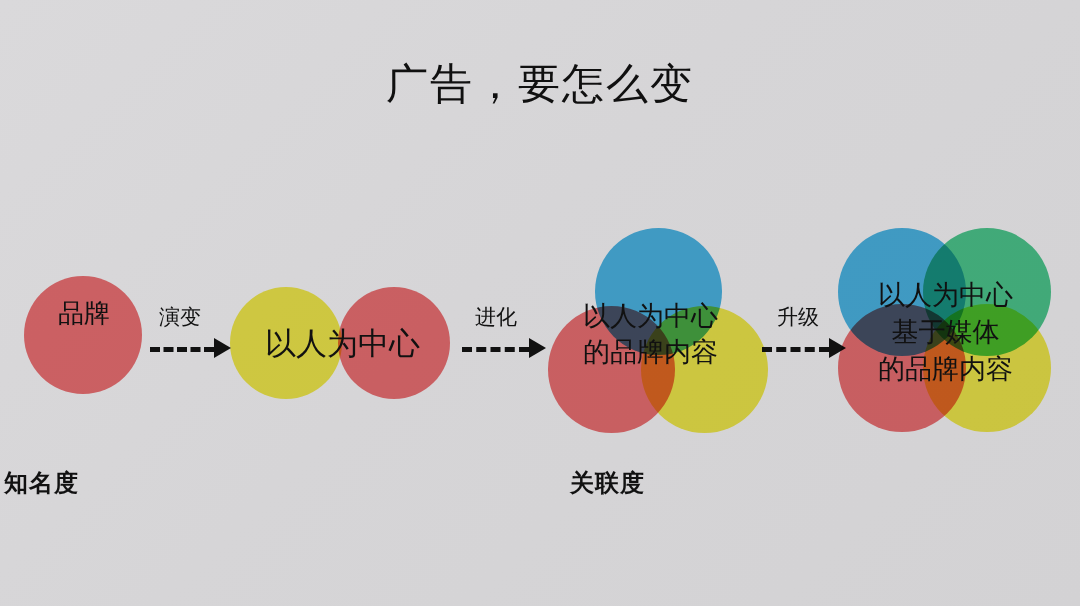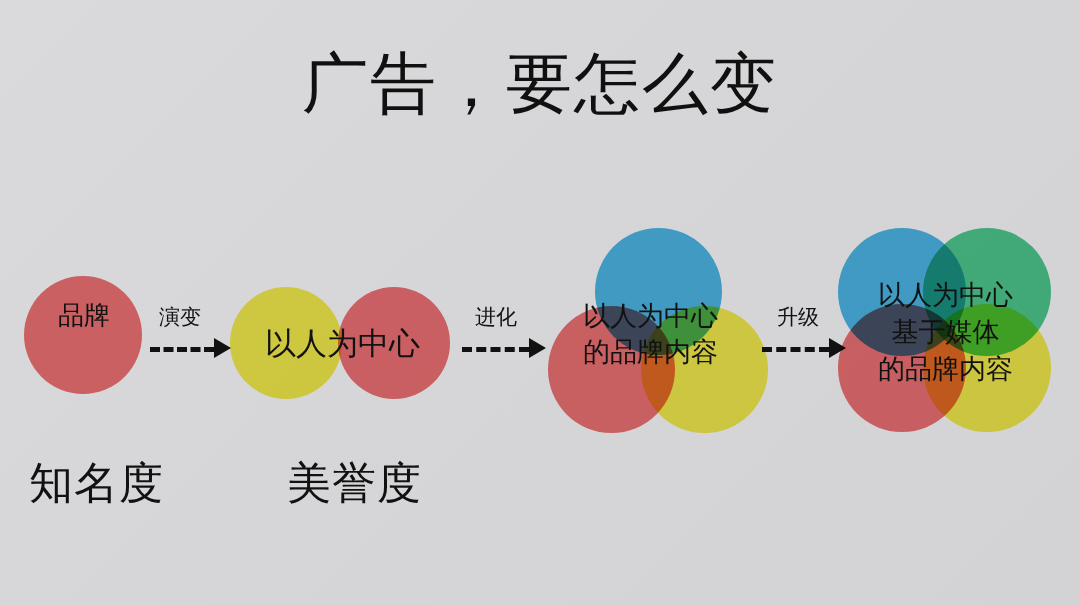--- a/index.html
+++ b/index.html
@@ -22,21 +22,21 @@
     background: linear-gradient(135deg, #dad9db 0%, #d6d5d7 45%, #d3d2d4 100%);
   }
 
   
   .title {
     position: absolute;
     left: 0;
     top: 44px;
     width: 1080px;
     text-align: center;
-    font-size: 66px;
+    font-size: 42px;
     line-height: 80px;
     font-weight: 400;
     color: #101010;
     letter-spacing: 2px;
     white-space: nowrap;
   }
 
   
   .stage {
     position: absolute;
@@ -100,41 +100,42 @@
     line-height: 24px;
     color: #111;
     text-align: center;
     white-space: nowrap;
   }
 
   
   .stage-label {
     position: absolute;
     top: 460px;
-    font-size: 44px;
+    font-size: 24px;
     line-height: 46px;
     color: #111;
-    text-align: right;
+    text-align: left;
     white-space: nowrap;
     letter-spacing: 1px;
+    font-weight: bold;
   }
 </style>
 </head>
 <body>
 
 <div id="slide">
 
   <div class="title">广告，要怎么变</div>
 
   <div class="stage">
 
     <div class="group blendset" style="left:24px; top:276px; width:120px; height:120px;">
       <div class="circle c-red" style="left:0; top:0; width:118px; height:118px;"></div>
     </div>
-    <div class="venn-label" style="left:24px; top:299px; width:120px; font-size:26px; line-height:33px;">
+    <div class="venn-label" style="left:24px; top:299px; width:120px; font-size:26px; line-height:33px;font-family:Liberation Mono, monospace;">
       <div>品牌</div>
     </div>
 
     <div class="arrow-caption" style="left:152px; top:305px; width:56px;font-family:Liberation Serif, serif;">演变</div>
     <div class="arrow" style="left:150px; top:330px; width:85px;">
       <div class="shaft" style="width:64px;"></div>
       <div class="head" style="left:64px;"></div>
     </div>
 
     <div class="group blendset" style="left:230px; top:287px; width:225px; height:115px;">
@@ -173,16 +174,16 @@
       <div class="circle c-red" style="left:0; top:76px; width:128px; height:128px;"></div>
       <div class="circle c-yellow" style="left:85px; top:76px; width:128px; height:128px;"></div>
     </div>
     <div class="venn-label" style="left:843px; top:276px; width:205px; font-size:27px; line-height:37px;">
       <div>以人为中心</div>
       <div>基于媒体</div>
       <div>的品牌内容</div>
     </div>
 
     <div class="stage-label" style="left:4px; width:160px;">知名度</div>
-    <div class="stage-label" style="left:262px; width:160px;">美誉度</div>
+    <div class="stage-label" style="left:570px; width:160px;">关联度</div>
 
   </div>
 </div>
 
 </body></html>

